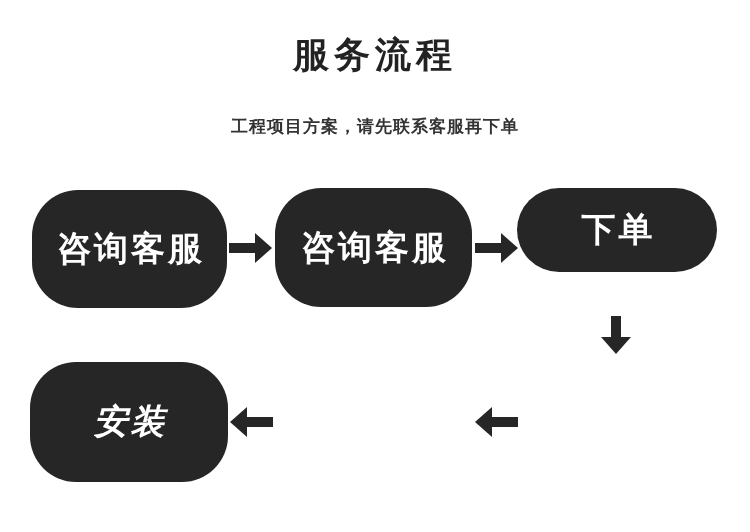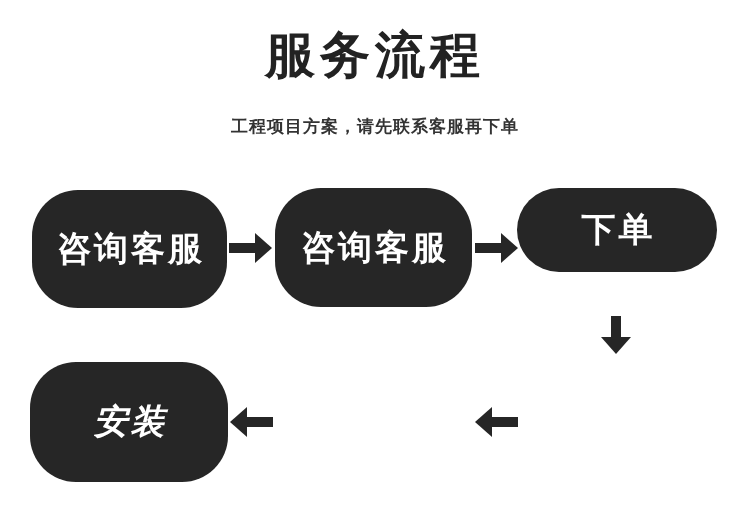--- a/index.html
+++ b/index.html
@@ -14,21 +14,21 @@
     height: 532px;
     background: var(--background, #ffffff);
     overflow: hidden;
   }
   .page-title {
     position: absolute;
     top: 24px;
     left: 0;
     width: 750px;
     text-align: center;
-    font-size: 50px;
+    font-size: 36px;
     line-height: 62px;
     font-weight: 800;
     letter-spacing: 5px;
     color: var(--title-color, #222222);
     margin: 0;
   }
   .page-subtitle {
     position: absolute;
     top: 115px;
     left: 0;

